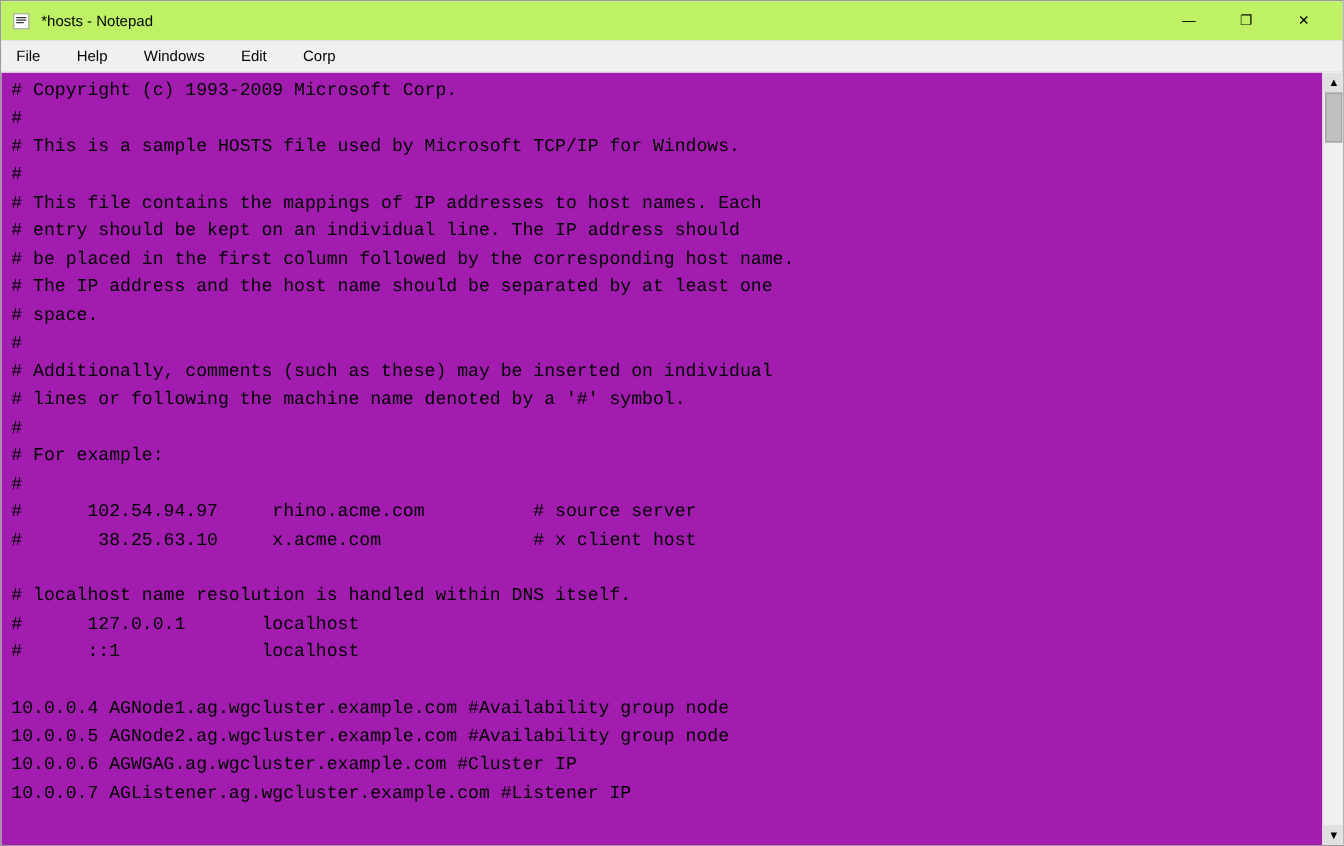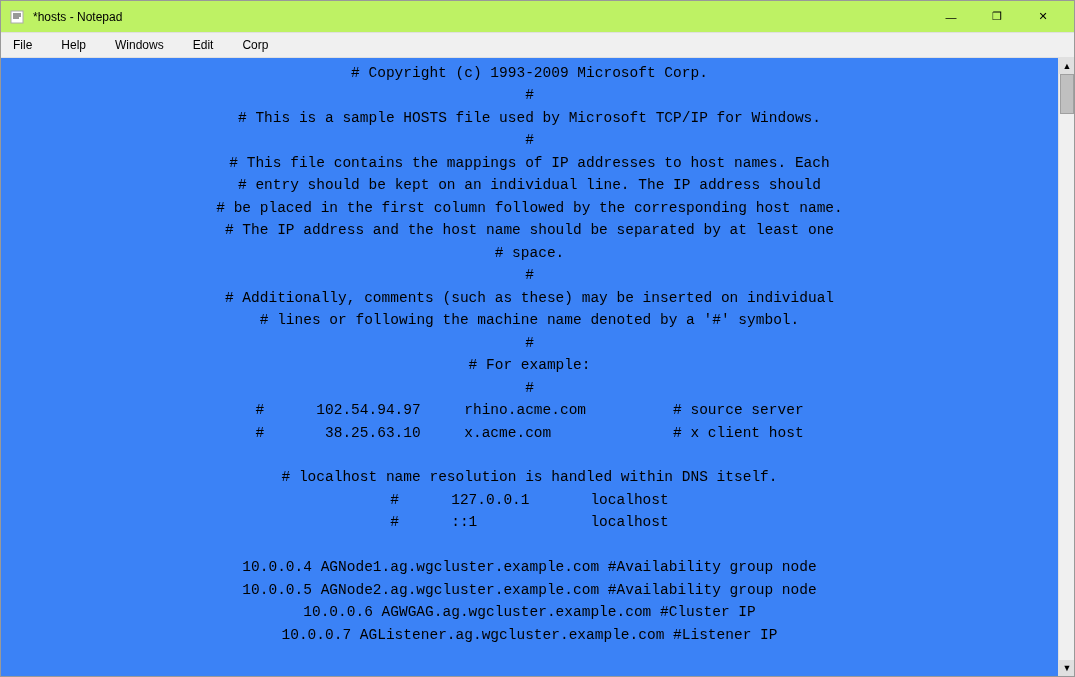--- a/index.html
+++ b/index.html
@@ -106,22 +106,21 @@
     .text-content {
       flex: 1;
       overflow-y: auto;
       overflow-x: auto;
       padding: 4px 8px;
       font-family: 'Courier New', Courier, monospace;
       font-size: 14.5px;
       line-height: 1.55;
       color: #000000;
       white-space: pre;
-      background: #3b82f6;
-      text-align: center;
+      background: #a21caf;
     }
 
     
     .text-content::-webkit-scrollbar {
       width: 16px;
       height: 16px;
     }
 
     .text-content::-webkit-scrollbar-track {
       background: #f0f0f0;

